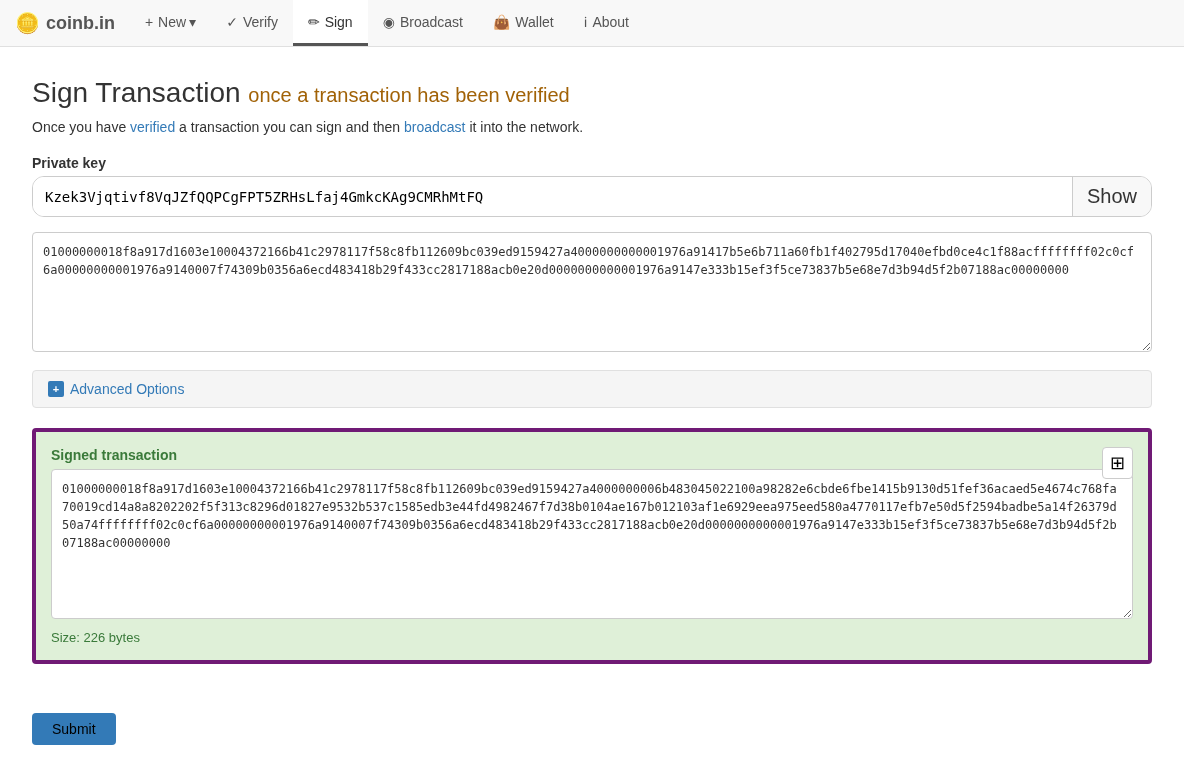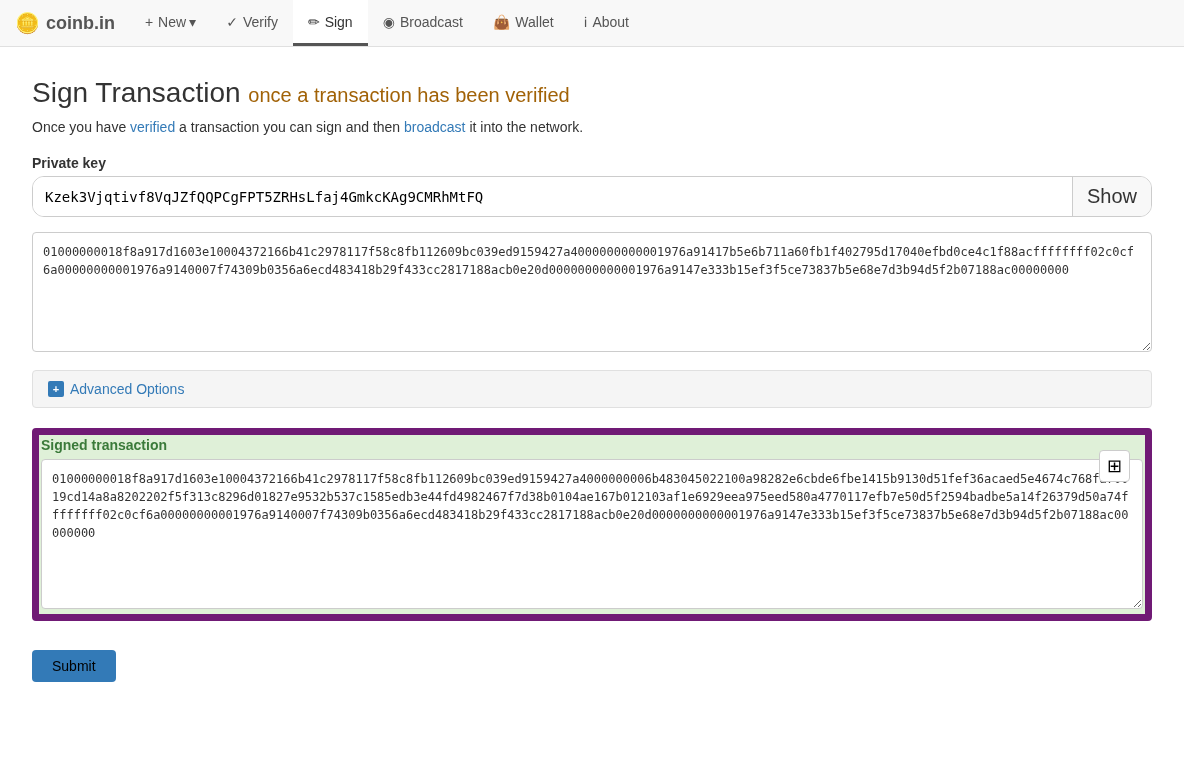--- a/index.html
+++ b/index.html
@@ -156,23 +156,24 @@
       align-items: center;
       justify-content: center;
       color: white;
       font-size: 11px;
       font-weight: bold;
     }
 
     
     .signed-tx-box {
       background: #dff0d8;
-      border: 7px solid #701a75;
-      border-radius: 4px;
-      padding: 2px;
+      border: 4px solid #701a75;
+      border-radius: 4px;
+      padding: 15px;
+      margin-bottom: 20px;
       position: relative;
     }
     .signed-tx-title {
       font-weight: bold;
       color: #3a7a3a;
       margin-bottom: 6px;
       font-size: 14px;
     }
     .signed-tx-subtitle {
       color: #3a7a3a;
@@ -308,18 +309,19 @@
   
   <div class="signed-tx-box">
     <div class="signed-tx-title">Signed transaction</div>
 
     <button class="qr-btn">
       <span>⊞</span>
     </button>
 
     <textarea class="signed-tx-textarea" style="">01000000018f8a917d1603e10004372166b41c2978117f58c8fb112609bc039ed9159427a4000000006b483045022100a98282e6cbde6fbe1415b9130d51fef36acaed5e4674c768fa70019cd14a8a8202202f5f313c8296d01827e9532b537c1585edb3e44fd4982467f7d38b0104ae167b012103af1e6929eea975eed580a4770117efb7e50d5f2594badbe5a14f26379d50a74ffffffff02c0cf6a00000000001976a9140007f74309b0356a6ecd483418b29f433cc2817188acb0e20d0000000000001976a9147e333b15ef3f5ce73837b5e68e7d3b94d5f2b07188ac00000000</textarea>
 
+    <div class="signed-tx-size">Size: 226 bytes</div>
   </div>
 
   
   <button class="submit-btn">Submit</button>
 
 </div>
 
 </body></html>

